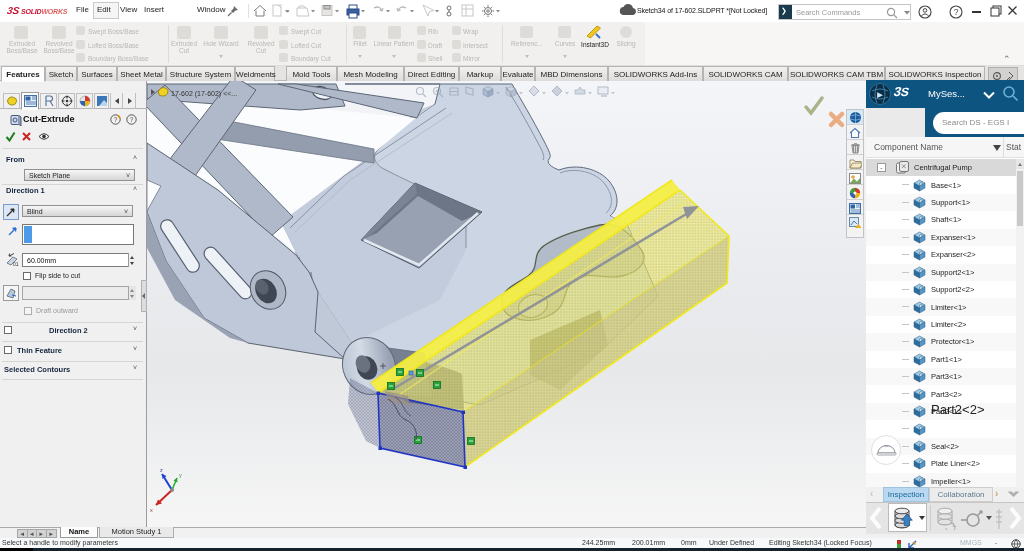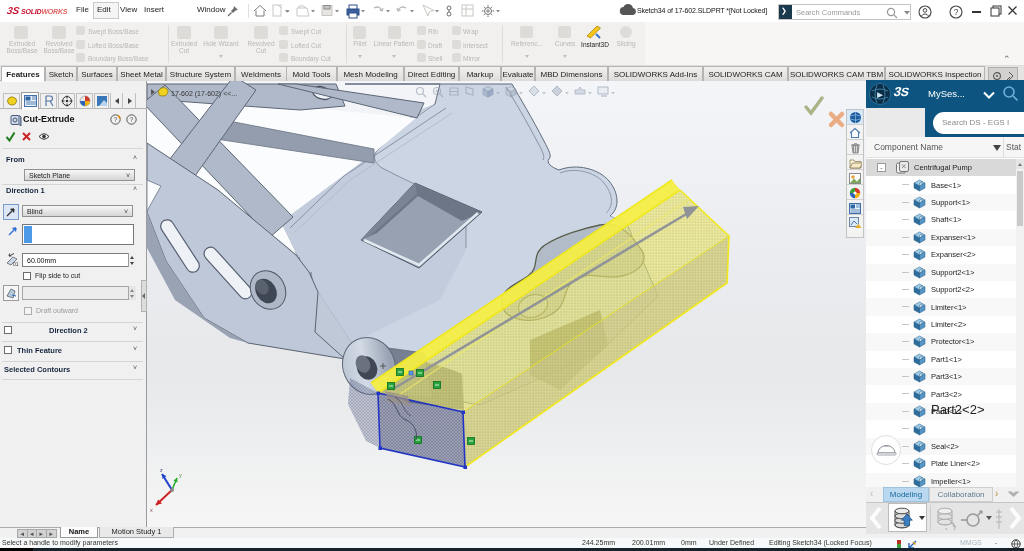--- a/index.html
+++ b/index.html
@@ -200,21 +200,21 @@
     <div class="abs chev" style="left:1003px; top:32px; color:#666; font-size:9px;">⌃</div>
   </div>
 
   <div id="tabstrip" class="abs"></div>
   <div id="tabs" class="abs" style="left:0; top:66px; width:1024px; height:16px;">
     <div class="abs rtab active" style="left:1px; width:44px;">Features</div>
     <div class="abs rtab" style="left:45px; width:32px;">Sketch</div>
     <div class="abs rtab" style="left:77px; width:40px;">Surfaces</div>
     <div class="abs rtab" style="left:117px; width:49px;">Sheet Metal</div>
     <div class="abs rtab" style="left:166px; width:69px;">Structure System</div>
-    <div class="abs rtab" style="left:235px; width:52px;">Weldments</div>
+    <div class="abs rtab" style="left:235px; width:40px;">Weldments</div>
     <div class="abs rtab" style="left:286px; width:51px;">Mold Tools</div>
     <div class="abs rtab" style="left:337px; width:67px;">Mesh Modeling</div>
     <div class="abs rtab" style="left:404px; width:55px;">Direct Editing</div>
     <div class="abs rtab" style="left:459px; width:42px;">Markup</div>
     <div class="abs rtab" style="left:501px; width:34px;">Evaluate</div>
     <div class="abs rtab" style="left:535px; width:73px;">MBD Dimensions</div>
     <div class="abs rtab" style="left:608px; width:95px;">SOLIDWORKS Add-Ins</div>
     <div class="abs rtab" style="left:703px; width:85px;">SOLIDWORKS CAM</div>
     <div class="abs rtab" style="left:788px; width:97px;">SOLIDWORKS CAM TBM</div>
     <div class="abs rtab" style="left:885px; width:100px;">SOLIDWORKS Inspection</div>
@@ -794,21 +794,21 @@
 
     <div class="abs" style="left:5px; top:435px; width:30px; height:30px; border-radius:50%; background:#fff; border:1.5px solid #e0e0e0;"></div>
     <svg class="abs" style="left:10px; top:442px;" width="21" height="15" viewBox="0 0 21 15">
         <path d="M2 11 a8.5 7.5 0 0 1 17 0 z" fill="#fdfdfd" stroke="#8a9097" stroke-width="1"></path>
         <path d="M1 11 h19 a1.5 1.5 0 0 1 -2 2 h-15 a1.5 1.5 0 0 1 -2 -2" fill="#fdfdfd" stroke="#8a9097" stroke-width="0.8"></path>
         <path d="M8.5 4 h4" stroke="#8a9097"></path>
       </svg>
 
     <div class="abs" style="left:0; top:487px; width:158px; height:15px; background:#f0f0f0;"></div>
     <div class="abs" style="left:4px; top:488px; font-size:10px; color:#c9c9c9; font-weight:bold;">‹</div>
-    <div class="abs" style="left:17px; top:487px; width:46px; height:15px; background:#bad9f0; border:1px solid #9cc4e0; font-size:8px; color:#19689d; text-align:center; line-height:14px;">Modeling</div>
+    <div class="abs" style="left:17px; top:487px; width:46px; height:15px; background:#bad9f0; border:1px solid #9cc4e0; font-size:8px; color:#19689d; text-align:center; line-height:14px;">Inspection</div>
     <div class="abs" style="left:63px; top:487px; width:64px; height:15px; background:#ececec; border:1px solid #cecece; font-size:8px; color:#5c7b90; text-align:center; line-height:14px;">Collaboration</div>
     <div class="abs" style="left:129px; top:488px; font-size:10px; color:#c9a96a; font-weight:bold;">›</div>
     <svg class="abs" style="left:141px; top:490px;" width="13" height="10" viewBox="0 0 13 10">
         <path d="M1.5 1.5 L6.5 6 L11.5 1.5 M3.5 1.5 L6.5 4.2 L9.5 1.5" stroke="#b0b0b0" stroke-width="1.4" fill="none"></path>
       </svg>
 
     <div class="abs" style="left:0; top:502px; width:158px; height:32px; background:#e5e5e5; border-top:1px solid #c6c6c6;"></div>
     <svg class="abs" style="left:3px; top:506px;" width="14" height="24" viewBox="0 0 14 24">
         <path d="M11 2 L3 12 L11 22" stroke="#fcfcfc" stroke-width="4" fill="none"></path>
       </svg>

